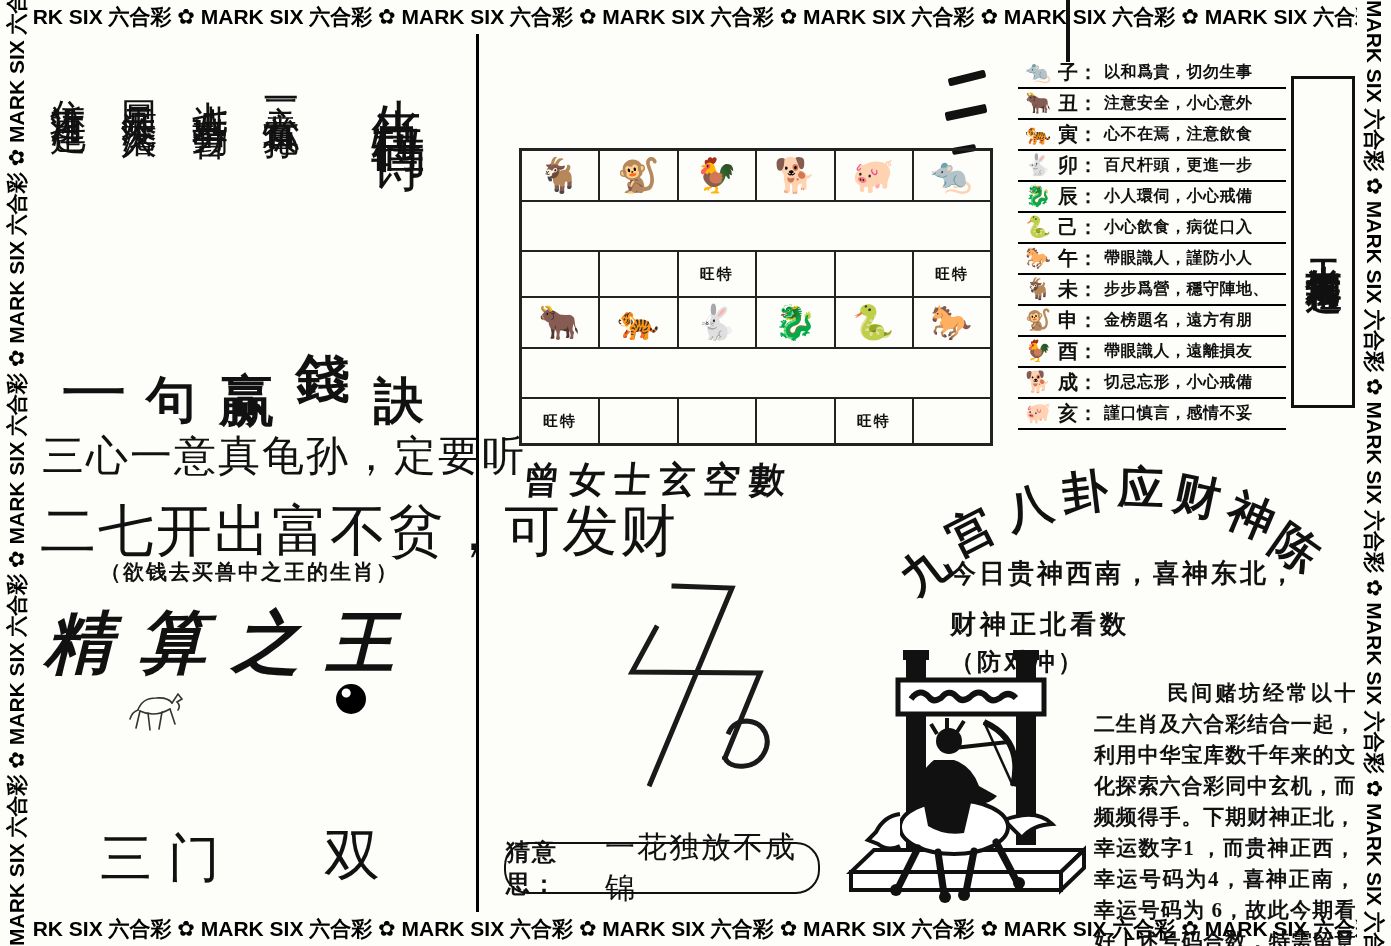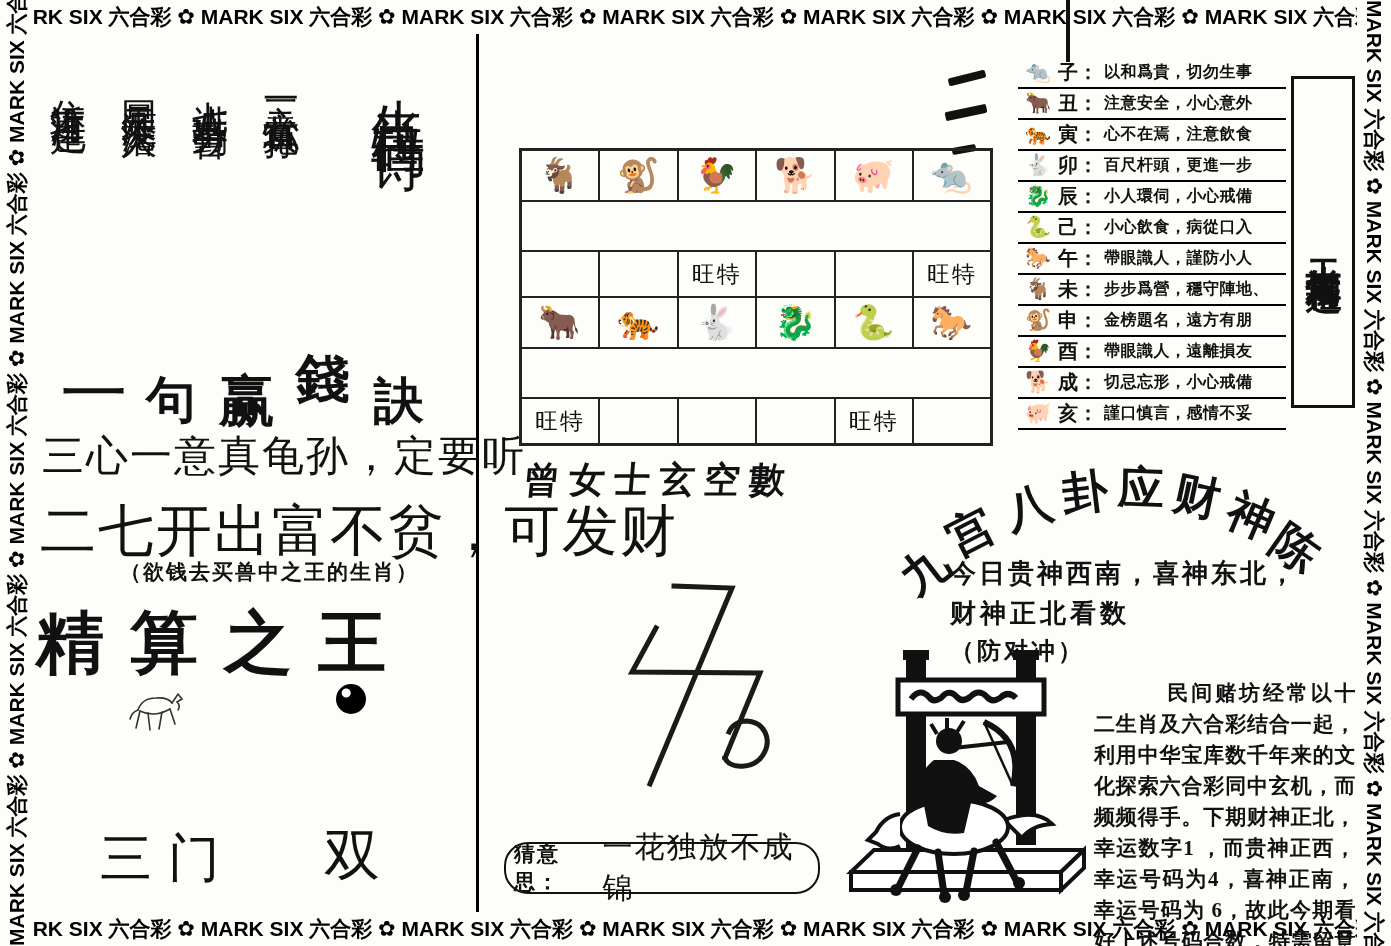--- a/index.html
+++ b/index.html
@@ -31,68 +31,68 @@
           font-family:"Liberation Sans","DejaVu Sans",sans-serif;}
   .wintip span{display:inline-block;}
   .wintip span:nth-child(1){transform:translateY(8px) scaleX(1.3);}
   .wintip span:nth-child(2){transform:translateY(15px);}
   .wintip span:nth-child(3){transform:translateY(16px) scale(1.12);}
   .wintip span:nth-child(4){transform:translateY(-6px) scale(1.08);}
   .wintip span:nth-child(5){transform:translateY(16px);}
 
   .verse1{position:absolute;left:42px;top:428px;font-size:42px;letter-spacing:2px;}
   .verse2{position:absolute;left:40px;top:494px;font-size:56px;letter-spacing:2px;}
-  .verse-note{position:absolute;left:100px;top:558px;font-size:21px;letter-spacing:2px;font-weight:600;margin-left:20px;}
-
-  .kingcalc{position:absolute;left:36px;top:598px;font-size:68px;letter-spacing:26px;font-weight:700;}
+  .verse-note{position:absolute;left:100px;top:558px;font-size:21px;letter-spacing:2px;font-weight:600;}
+
+  .kingcalc{position:absolute;left:44px;top:598px;font-size:68px;letter-spacing:26px;font-weight:700;font-style:italic;}
   .horse-sketch{position:absolute;left:126px;top:682px;}
   .black-ball{position:absolute;left:336px;top:684px;width:30px;height:30px;border-radius:50%;
               background:radial-gradient(circle at 34% 30%, #fff 0 4px, #000 5px);}
   .threedoors{position:absolute;left:100px;top:824px;font-size:52px;letter-spacing:16px;}
   .double{position:absolute;left:324px;top:818px;font-size:56px;}
 
   
   .kingmystery{position:absolute;left:548px;top:48px;font-size:76px;letter-spacing:22px;font-weight:600;}
   .artifact{position:absolute;left:940px;top:72px;width:60px;height:90px;}
   .artifact i{position:absolute;background:#111;border-radius:2px;display:block;}
   .artifact i:nth-child(1){left:8px;top:2px;width:38px;height:8px;transform:rotate(-14deg);}
   .artifact i:nth-child(2){left:5px;top:36px;width:42px;height:9px;transform:rotate(-12deg);}
   .artifact i:nth-child(3){left:12px;top:74px;width:24px;height:7px;transform:rotate(-10deg);}
 
   table.zgrid{position:absolute;left:519px;top:148px;width:474px;border-collapse:collapse;
               border:3px solid #222;table-layout:fixed;}
   table.zgrid td{border:2px solid #222;text-align:center;padding:0;}
   tr.r-animal td{height:49px;font-size:34px;line-height:49px;}
   tr.r-empty td{height:48px;}
-  tr.r-label td{height:44px;font-size:23px;letter-spacing:2px;font-weight:400;}
+  tr.r-label td{height:44px;font-size:15px;letter-spacing:2px;font-weight:700;}
 
   .xuankong{position:absolute;left:524px;top:456px;font-size:36px;font-weight:700;letter-spacing:9px;
             transform:skewX(-5deg);}
   .xk-symbol{position:absolute;left:612px;top:572px;}
 
   .guessbox{position:absolute;left:504px;top:842px;width:312px;height:48px;border:2.5px solid #111;
             border-radius:24px;display:flex;align-items:center;justify-content:center;background:#fdfdfa;}
-  .guess-label{font-size:21px;font-weight:700;letter-spacing:2px;padding-left:8px;}
+  .guess-label{font-size:24px;font-weight:700;letter-spacing:2px;}
   .guess-text{font-size:30px;letter-spacing:2px;}
 
   
   .fortunes{position:absolute;left:1018px;top:58px;width:268px;}
   .frow{display:flex;align-items:center;height:29px;border-bottom:2px solid #000;}
   .ficon{width:40px;font-size:21px;text-align:center;flex:0 0 40px;}
   .fbranch{font-size:20px;font-weight:700;flex:0 0 46px;}
   .ftext{font-size:16px;font-weight:700;letter-spacing:0.5px;white-space:nowrap;}
 
   .weeklybox{position:absolute;left:1291px;top:76px;width:58px;height:326px;border:3px solid #111;
              display:flex;align-items:center;justify-content:center;background:#fdfdfa;}
   .weeklybox span{writing-mode:vertical-rl;text-orientation:upright;font-size:36px;letter-spacing:3px;font-weight:600;}
 
   .arcchar{position:absolute;font-size:46px;font-weight:700;}
   .gods{position:absolute;left:950px;top:556px;width:380px;font-weight:600;}
   .gods .g1{font-size:26px;letter-spacing:3px;}
-  .gods .g2{font-size:26px;letter-spacing:4px;margin-top:5px;}
+  .gods .g2{font-size:26px;letter-spacing:4px;margin-top:16px;}
   .gods .g3{font-size:24px;letter-spacing:3px;margin-top:4px;}
 
   .warrior{position:absolute;left:836px;top:642px;}
   .article{position:absolute;left:1094px;top:650px;width:262px;font-size:21px;line-height:31px;
            text-align:justify;text-indent:3.5em;letter-spacing:0.5px;font-weight:600;margin-top:28px;}
 </style>
 </head>
 <body>
 
 <div id="page">

